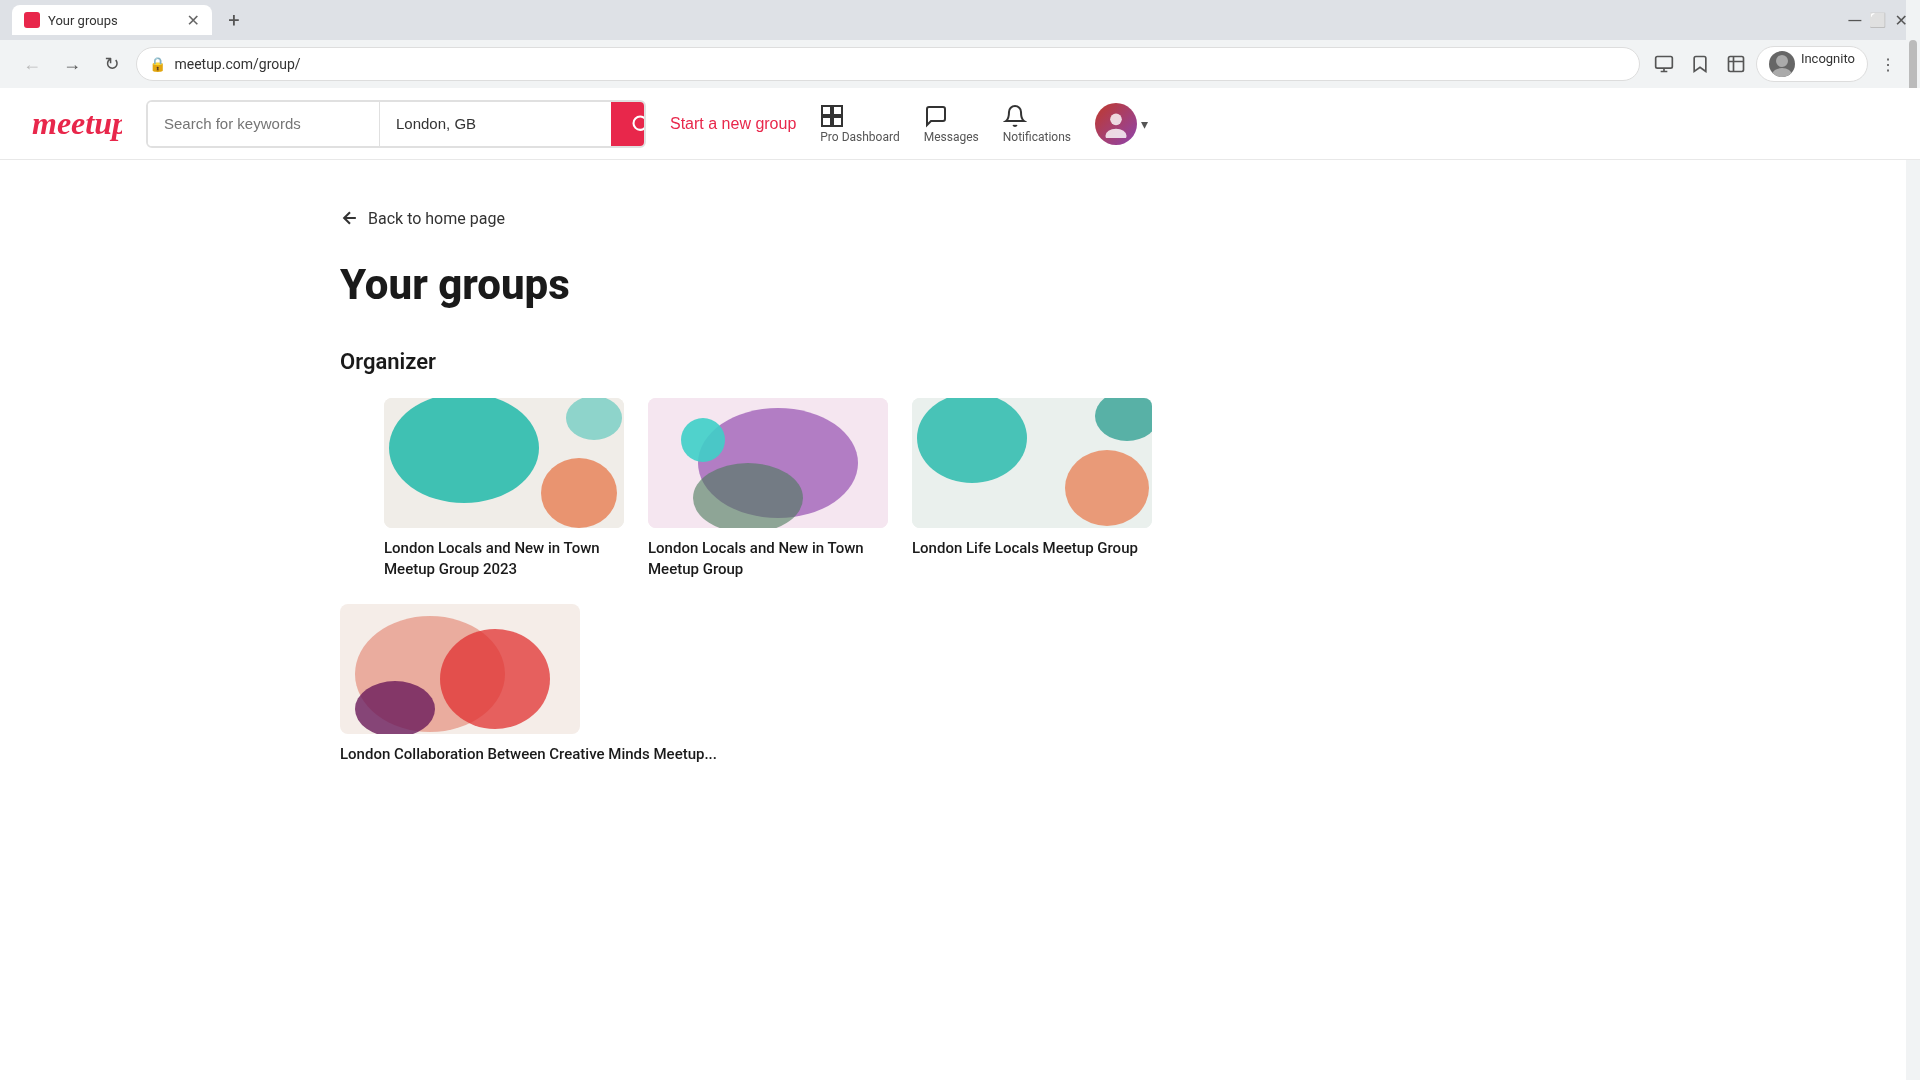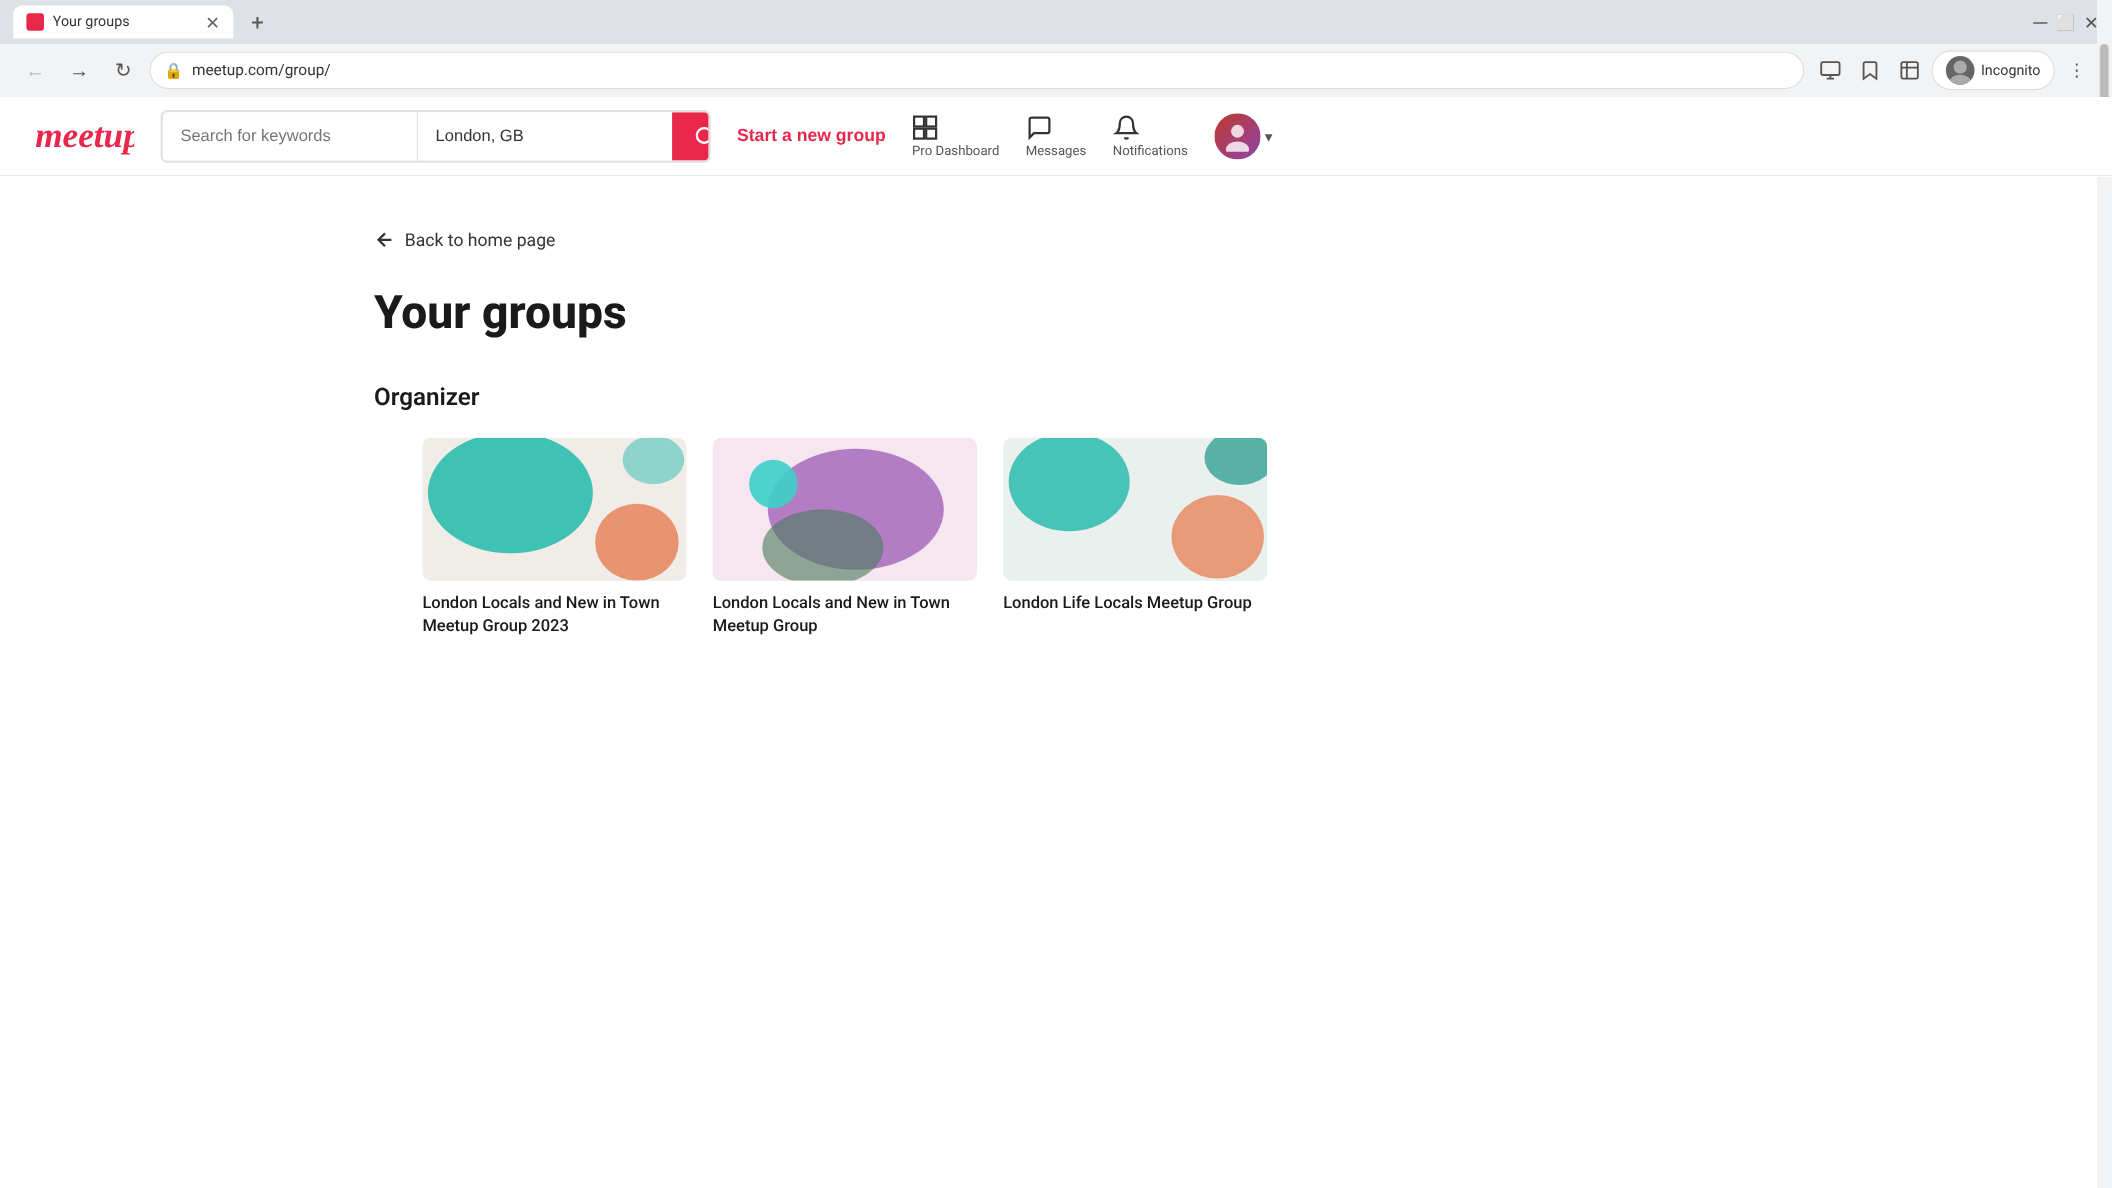--- a/index.html
+++ b/index.html
@@ -15,35 +15,35 @@
     .browser-new-tab { width: 28px; height: 28px; border-radius: 50%; display: flex; align-items: center; justify-content: center; color: #555; font-size: 20px; cursor: pointer; }
 
     .browser-toolbar { background: #f1f3f4; height: 48px; display: flex; align-items: center; padding: 0 16px; gap: 8px; }
     .nav-btn { width: 32px; height: 32px; border-radius: 50%; display: flex; align-items: center; justify-content: center; cursor: pointer; color: #555; font-size: 18px; border: none; background: transparent; }
     .nav-btn.disabled { color: #bbb; cursor: default; }
     .address-bar { flex: 1; background: #fff; border-radius: 20px; height: 34px; display: flex; align-items: center; padding: 0 12px; gap: 8px; font-size: 14px; color: #333; border: 1px solid #ddd; }
     .address-bar-lock { color: #555; font-size: 14px; }
     .address-bar-url { flex: 1; }
     .toolbar-icons { display: flex; gap: 4px; align-items: center; }
     .toolbar-icon { width: 32px; height: 32px; border-radius: 50%; display: flex; align-items: center; justify-content: center; cursor: pointer; color: #555; font-size: 16px; border: none; background: transparent; }
-    .incognito-btn { display: flex; align-items: center; gap: 6px; background: #fff; border: 1px solid #ddd; border-radius: 20px; padding: 4px 12px; font-size: 13px; color: #333; cursor: pointer; }
+    .incognito-btn { display: flex; align-items: flex-start; gap: 6px; background: #fff; border: 1px solid #ddd; border-radius: 20px; padding: 4px 12px; font-size: 13px; color: #333; cursor: pointer; }
     .incognito-avatar { width: 26px; height: 26px; border-radius: 50%; background: #666; overflow: hidden; }
 
     
     .app-header { height: 72px; background: #fff; border-bottom: 1px solid #e8e8e8; display: flex; align-items: center; padding: 0 32px; gap: 24px; position: sticky; top: 0; z-index: 100; }
     .meetup-logo { display: flex; align-items: center; }
     .meetup-logo svg { height: 36px; }
 
     .search-container { display: flex; align-items: center; border: 2px solid #e0e0e0; border-radius: 6px; overflow: hidden; height: 48px; flex: 1; max-width: 500px; }
     .search-input { flex: 1; border: none; outline: none; padding: 0 16px; font-size: 15px; color: #8b5cf6; height: 100%; }
     .location-input { flex: 1; border: none; border-left: 1px solid #e0e0e0; outline: none; padding: 0 16px; font-size: 15px; color: #333; height: 100%; }
     .search-btn { background: #e8274b; border: none; cursor: pointer; padding: 0 20px; height: 100%; display: flex; align-items: center; justify-content: center; }
     .search-btn svg { color: #fff; }
 
-    .start-group-btn { color: #e8274b; font-size: 16px; font-weight: 700; text-decoration: none; white-space: nowrap; cursor: pointer; border: none; background: none; }
+    .start-group-btn { color: #e8274b; font-size: 16px; font-weight: 400; text-decoration: none; white-space: nowrap; cursor: pointer; border: none; background: none; }
 
     .nav-icons { display: flex; align-items: center; gap: 24px; }
     .nav-icon-item { display: flex; flex-direction: column; align-items: flex-start; gap: 2px; cursor: pointer; text-decoration: none; color: #333; }
     .nav-icon-item svg { width: 24px; height: 24px; }
     .nav-icon-label { font-size: 12px; color: #555; }
 
     .user-avatar { width: 42px; height: 42px; border-radius: 50%; overflow: hidden; background: #c0392b; cursor: pointer; }
     .chevron-btn { background: none; border: none; cursor: pointer; color: #555; font-size: 14px; }
     .back-link { display: flex; align-items: center; gap: 8px; color: #333; text-decoration: none; font-size: 16px; cursor: pointer; margin-bottom: 32px; width: fit-content; }
     .back-link svg { width: 20px; height: 20px; }
@@ -238,20 +238,38 @@
             <ellipse cx="195" cy="90" rx="42" ry="38" fill="#e8845a" opacity="0.8"></ellipse>
 
             <ellipse cx="215" cy="18" rx="32" ry="25" fill="#1a9688" opacity="0.7"></ellipse>
           </svg>
         </div>
         <div class="group-card-title">London Life Locals Meetup Group</div>
       </div>
 
     </div>
 
+    <div style="display:flex; gap:24px; margin-bottom:24px;">
+
+      <div class="group-card">
+        <div class="group-card-image" style="width:240px;height:130px;border-radius:8px;overflow:hidden;margin-bottom:10px;">
+          <svg width="240" height="130" viewBox="0 0 240 130" xmlns="http://www.w3.org/2000/svg">
+            <rect width="240" height="130" fill="#f5ede8"></rect>
+
+            <ellipse cx="90" cy="70" rx="75" ry="58" fill="#e8a090" opacity="0.85"></ellipse>
+
+            <ellipse cx="155" cy="75" rx="55" ry="50" fill="#e03030" opacity="0.75"></ellipse>
+
+            <ellipse cx="55" cy="105" rx="40" ry="28" fill="#6a1a5a" opacity="0.8"></ellipse>
+          </svg>
+        </div>
+        <div class="group-card-title">London Collaboration Between Creative Minds Meetup...</div>
+      </div>
+
+    </div>
 
 
   </main>
 
   <div class="page-scrollbar">
     <div class="scrollbar-thumb"></div>
   </div>
 </div>
 
 </body></html>

